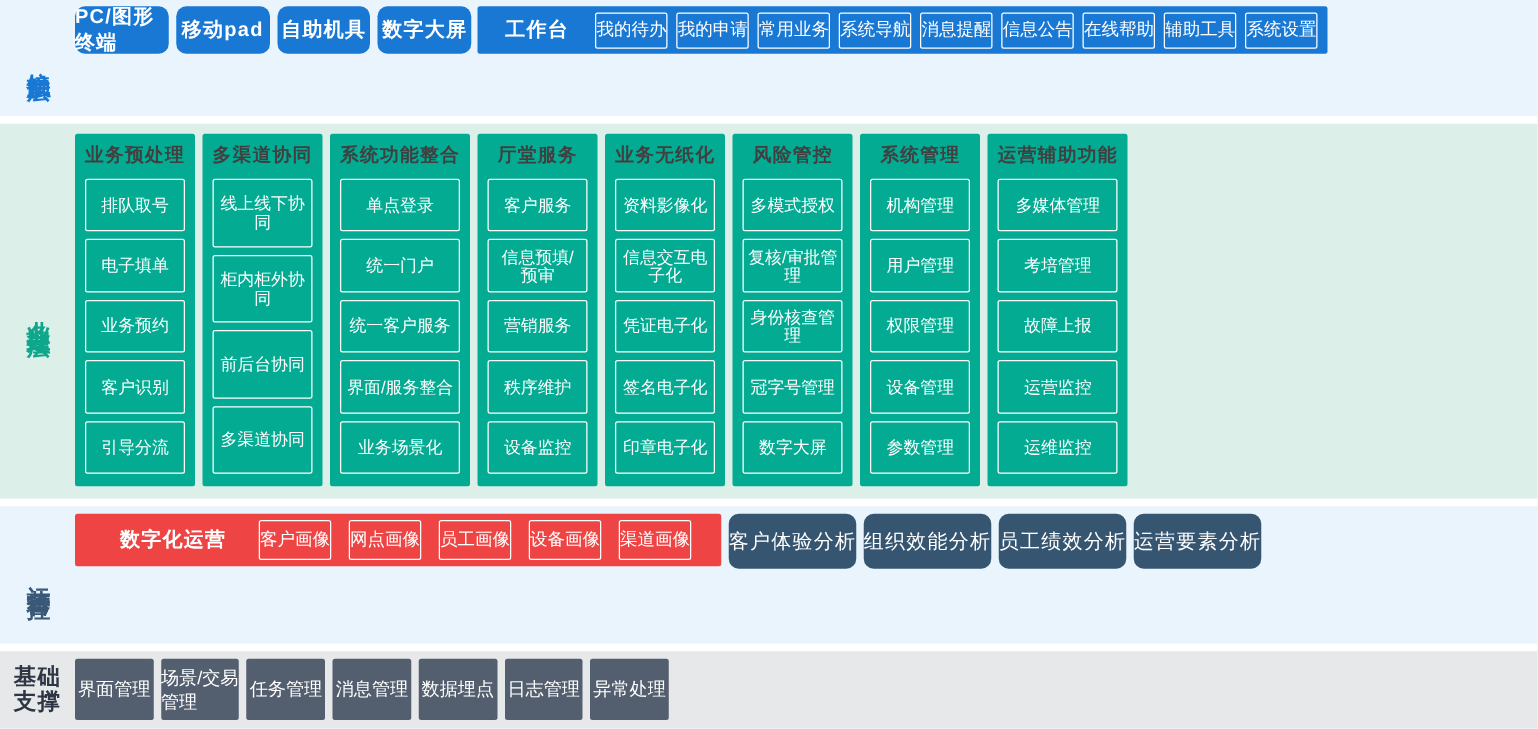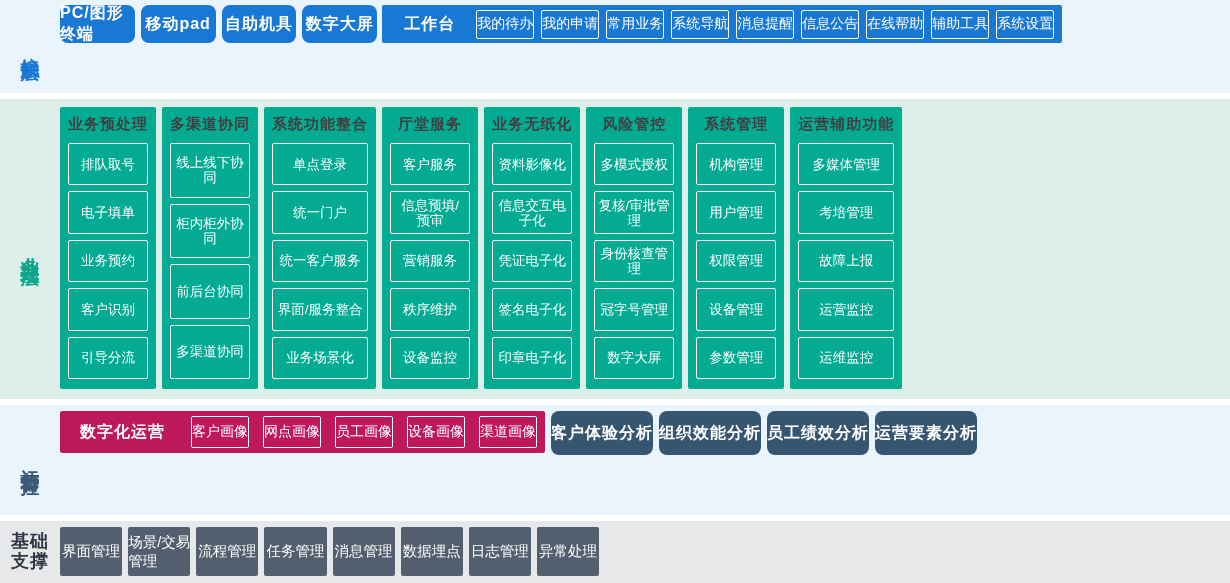--- a/index.html
+++ b/index.html
@@ -68,37 +68,37 @@
     display:flex;align-items:center;justify-content:center;text-align:center;
     color:#ffffff;font-size:13.5px;line-height:1.12;
     box-sizing:border-box;padding:2px 1px;
   }
 
   
   .l3{background:#e9f4fd;height:110px;padding:6px 0 8px 0;}
   .l3 .layer-label{color:#3a5878;font-size:19px;}
   .l3 .layer-body{padding-right:22px;gap:6px;}
   .ops-row1{
-    background:#be185d;height:42px;display:flex;align-items:center;
-    padding:0 8px;gap:14px;border-radius:2px;
+    background:#ef4444;height:42px;display:flex;align-items:center;
+    padding:0 24px;gap:14px;border-radius:2px;
   }
   .ops-title{
     color:#fff;font-size:16px;font-weight:bold;letter-spacing:1px;
     padding:0 12px;white-space:nowrap;
   }
   .ops-chip{
     flex:1;height:30px;border:1px solid #ffffff;border-radius:2px;
     display:flex;align-items:center;justify-content:center;
     color:#fff;font-size:14px;white-space:nowrap;
   }
   .ops-row2{display:flex;gap:6px;height:44px;}
   .ops-card{
     flex:1;background:#355570;border-radius:8px;
     display:flex;align-items:center;justify-content:center;
-    color:#fff;font-size:16px;font-weight:bold;letter-spacing:1px;
+    color:#fff;font-size:16px;font-weight:normal;letter-spacing:1px;
   }
 
   
   .l4{background:#e6e8ea;height:62px;padding:6px 0 7px 0;}
   .l4 .layer-label{color:#2e3643;font-size:18px;line-height:1.1;text-align:center;}
   .l4 .layer-label .htext{font-weight:bold;letter-spacing:1px;}
   .l4 .layer-body{padding-right:22px;}
   .base-row{display:flex;gap:6px;height:100%;}
   .base-card{
     flex:1;background:#535e6e;border-radius:2px;
@@ -252,21 +252,20 @@
     <div class="layer-label">
       <div>
         <div class="htext">基础</div>
         <div class="htext">支撑</div>
       </div>
     </div>
     <div class="layer-body">
       <div class="base-row">
         <div class="base-card">界面管理</div>
         <div class="base-card">场景/交易管理</div>
-        <div class="base-card">流程管理</div>
         <div class="base-card">任务管理</div>
         <div class="base-card">消息管理</div>
         <div class="base-card">数据埋点</div>
         <div class="base-card">日志管理</div>
         <div class="base-card">异常处理</div>
       </div>
     </div>
   </div>
 
 </div>

